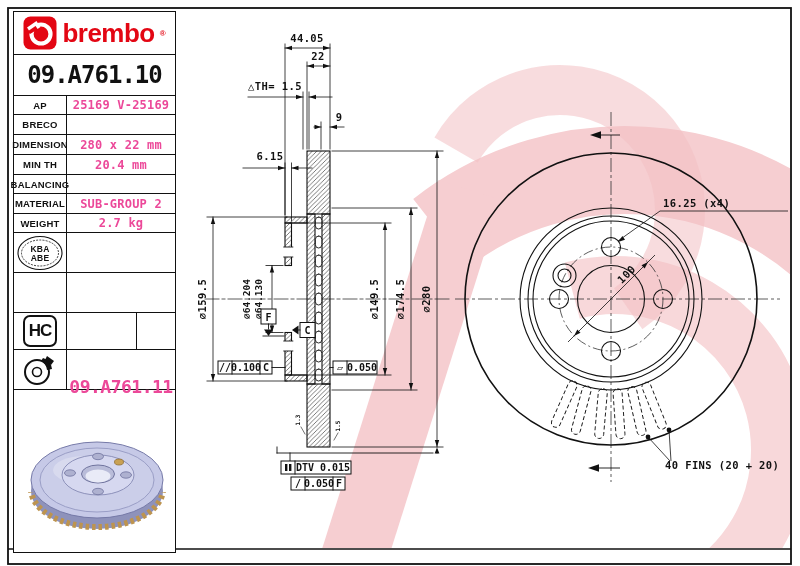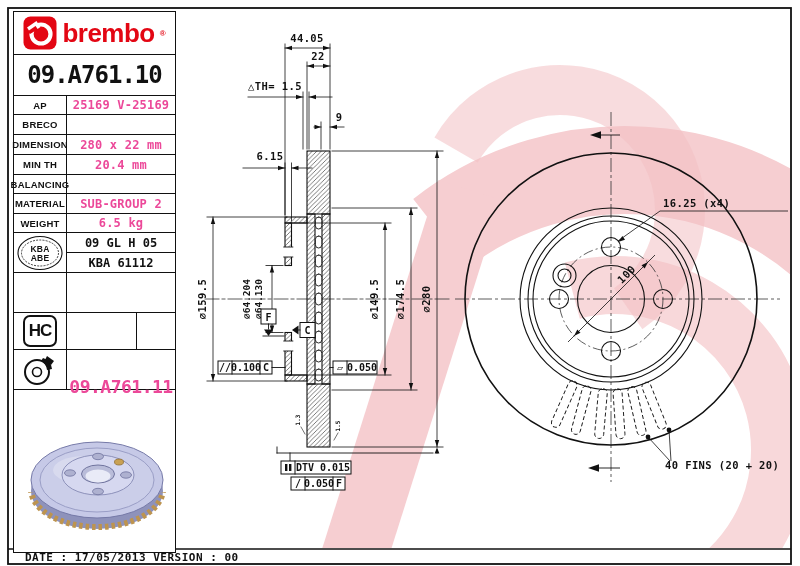--- a/index.html
+++ b/index.html
@@ -339,35 +339,31 @@
     </div>
     <div class="t-row h19">
       <div class="lbl-cell">BALANCING</div>
     </div>
     <div class="t-row h20">
       <div class="lbl-cell">MATERIAL</div>
       <div class="val-cell">SUB-GROUP 2</div>
     </div>
     <div class="t-row h19">
       <div class="lbl-cell">WEIGHT</div>
-      <div class="val-cell">6.5 kg</div>
+      <div class="val-cell">2.7 kg</div>
     </div>
 
     <div class="t-row h40">
       <div class="lbl-cell">
         <svg width="48" height="36" viewBox="0 0 48 36">
           <ellipse cx="24" cy="18" rx="22" ry="16.5" fill="none" stroke="#111" stroke-width="1.1"></ellipse>
           <ellipse cx="24" cy="18" rx="18.5" ry="13" fill="none" stroke="#111" stroke-width="0.8" stroke-dasharray="2 1.2"></ellipse>
           <text x="24" y="16.5" text-anchor="middle" style="font:bold 8.5px 'Liberation Sans',sans-serif;fill:#111">KBA</text>
           <text x="24" y="25.5" text-anchor="middle" style="font:bold 8.5px 'Liberation Sans',sans-serif;fill:#111">ABE</text>
         </svg>
-      </div>
-      <div class="sub-split">
-        <div class="sub-row first">09 GL H 05</div>
-        <div class="sub-row">KBA 61112</div>
       </div>
     </div>
 
     <div class="t-row h40">
       <div class="lbl-cell"></div>
         <div class="val-cell"></div>
     </div>
 
     <div class="t-row h37">
       <div class="lbl-cell">
@@ -412,15 +408,14 @@
             <ellipse cx="55" cy="81" rx="5.5" ry="3.2"></ellipse>
             <ellipse cx="83" cy="99.5" rx="5.5" ry="3.2"></ellipse>
             <ellipse cx="111" cy="83" rx="5.5" ry="3.2"></ellipse>
           </g>
           <ellipse cx="104" cy="70" rx="4.5" ry="3" fill="#c9a153" stroke="#8f6f33" stroke-width="0.8"></ellipse>
         </svg>
       </div>
     </div>
   </div>
 
-  <div id="footer-bar">DATE : 17/05/2013  VERSION : 00</div>
 
 </div>
 
 </body></html>

